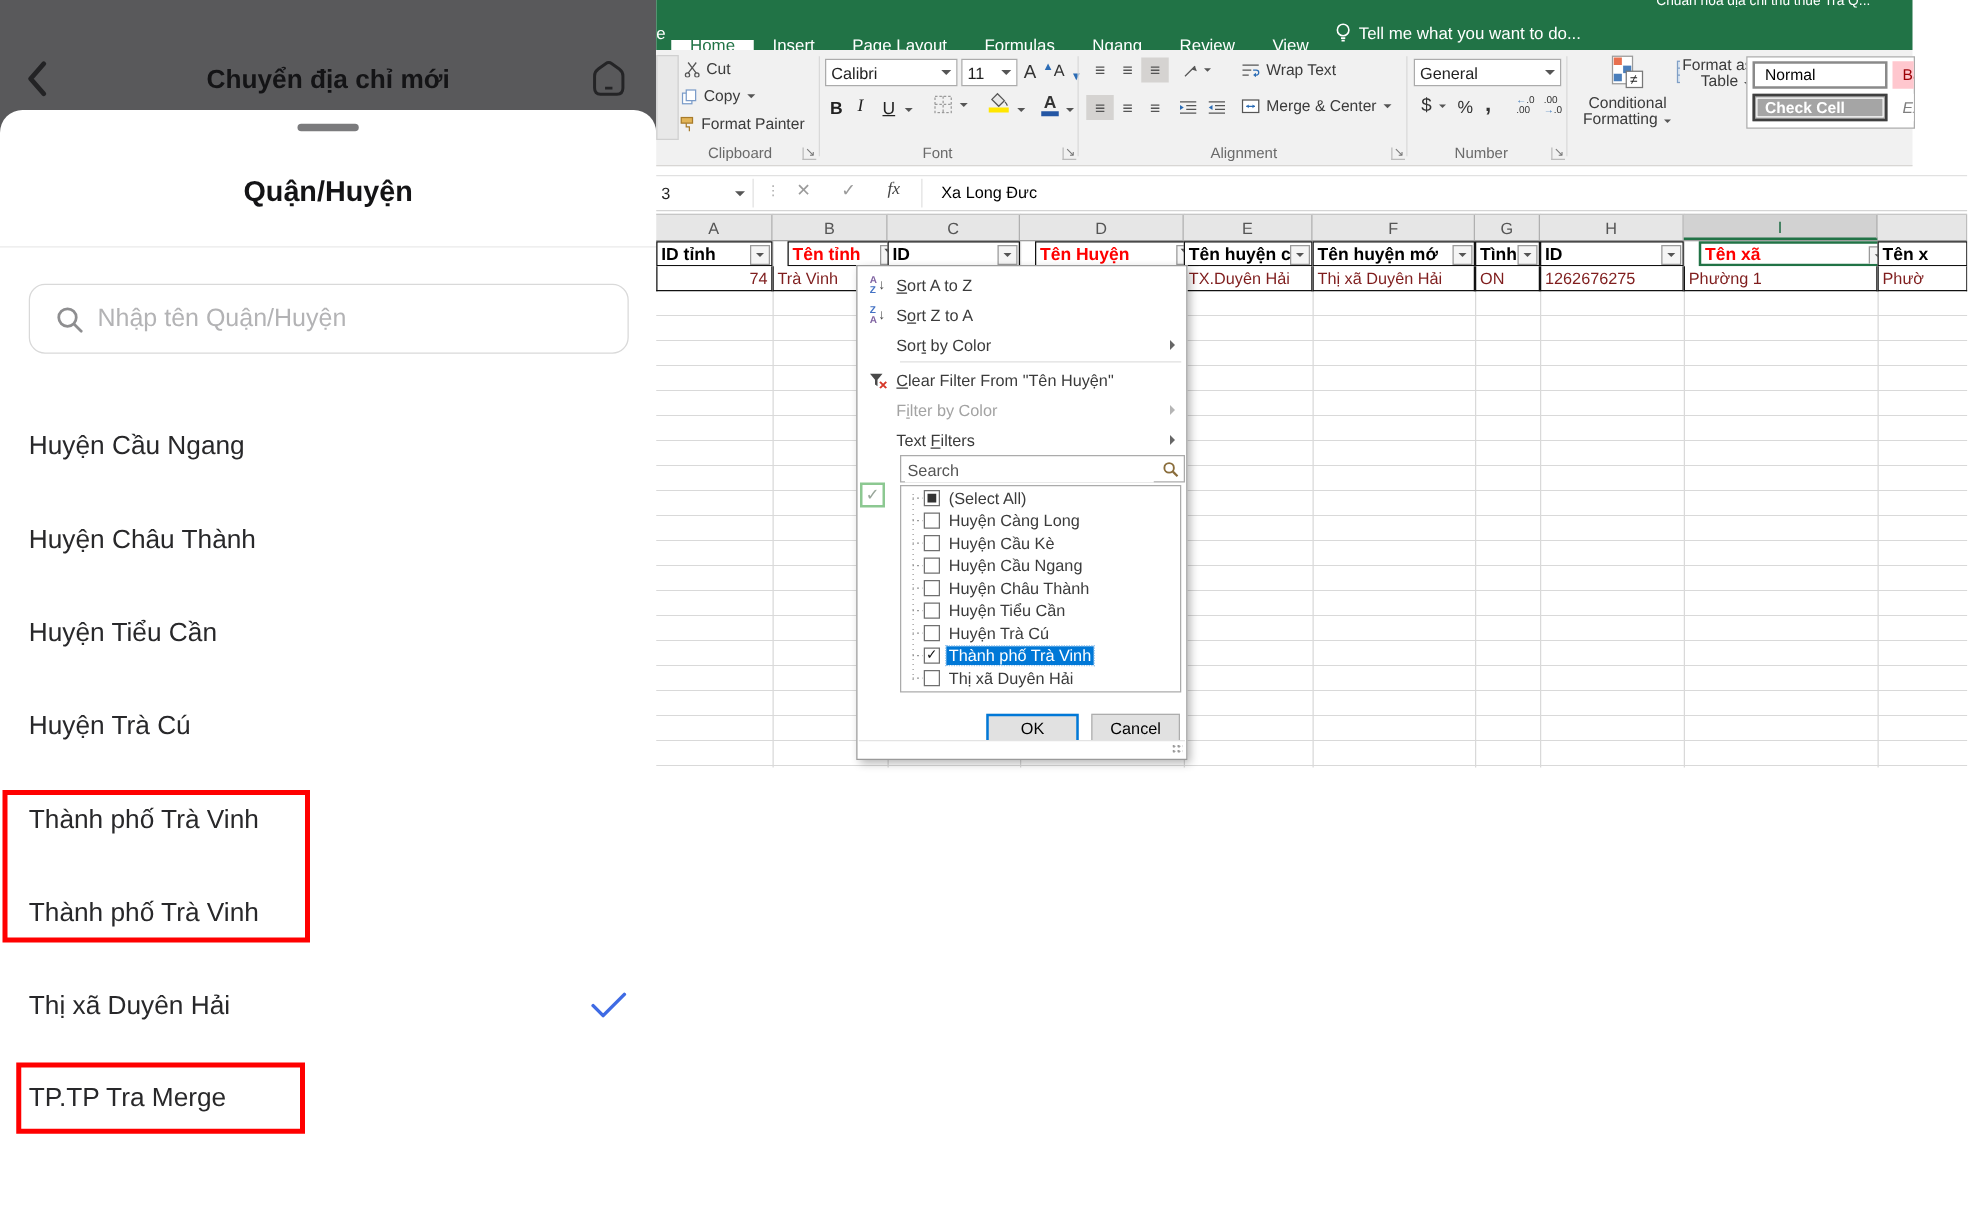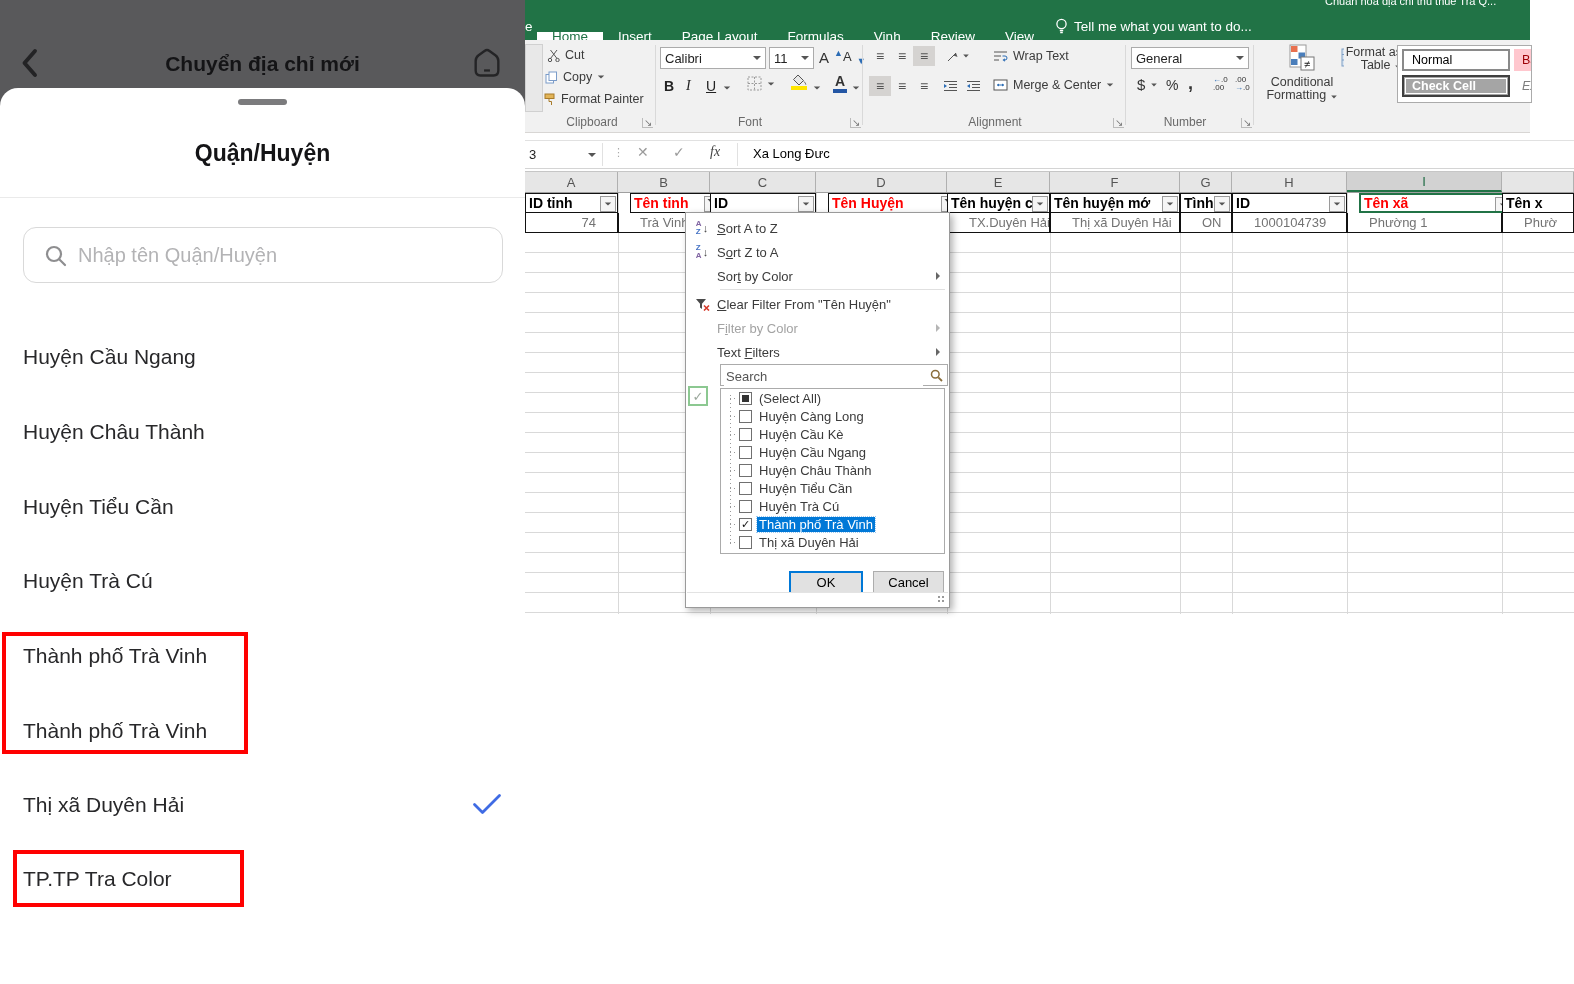--- a/index.html
+++ b/index.html
@@ -70,21 +70,21 @@
   .lcell{position:absolute;top:0;height:20px;display:flex;align-items:center;justify-content:center;font-size:13px;color:#555;border-right:1px solid #b0b0b0;box-sizing:border-box;}
   .lcell.sel{background:#d2d2d2;color:#1d6b43;border-bottom:2px solid #217346;}
   .hrow{position:absolute;left:0;top:22px;height:20px;width:1049px;}
   .hcell{position:absolute;top:0;height:20px;background:#fff;border:1px solid #111;box-sizing:border-box;
          font-weight:700;font-size:14px;color:#000;display:flex;align-items:center;padding-left:3px;overflow:hidden;white-space:nowrap;}
   .hcell.red{color:#fe0000;margin-left:12px;}
   .hcell.sel{border:2px solid #217346;}
   .hbtn{position:absolute;right:1px;top:1.5px;width:16px;height:16px;background:#f5f5f5;border:1px solid #9a9a9a;box-sizing:border-box;display:flex;align-items:center;justify-content:center;}
   .drow{position:absolute;left:0;top:42px;height:20px;width:1049px;}
   .dcell{position:absolute;top:0;height:20px;background:#fff;border:1px solid #111;border-top:none;box-sizing:border-box;
-         font-size:13px;color:#737373;display:flex;align-items:center;padding:0 21px;overflow:hidden;white-space:nowrap;text-align:right;}
+         font-size:13px;color:#7f1d1d;display:flex;align-items:center;padding:0 3px;overflow:hidden;white-space:nowrap;text-align:right;}
   .dcell.num{justify-content:flex-end;}
   .gridlines{position:absolute;left:0;top:62px;width:1049px;height:381px;
      background:repeating-linear-gradient(to bottom,transparent 0 19px,#d9d9d9 19px 20px);}
   .vline{position:absolute;top:0;width:1px;height:443px;background:#d9d9d9;}
   
   .fpop{position:absolute;left:160px;top:212px;width:265px;height:396px;background:#fff;border:1px solid #9a9a9a;
         box-shadow:3px 3px 7px rgba(0,0,0,.3);box-sizing:border-box;font-size:13px;color:#3b3b3b;}
   .mitem{position:absolute;left:1px;right:1px;height:24px;display:flex;align-items:center;}
   .mico{width:30px;display:flex;justify-content:center;align-items:center;flex:none;}
   .mlab{flex:1;white-space:nowrap;overflow:hidden;}
@@ -170,39 +170,39 @@
           <div class="district" style="top: 619px;">
             <span class="lbl">Thành phố Trà Vinh</span>
           </div>
           <div class="district" style="top: 693px;">
             <span class="lbl">Thị xã Duyên Hải</span>
             <span class="chk"><svg width="30" height="22" viewBox="0 0 30 22">
                 <path d="M2.5 11.5l8 8L27.5 2.5" fill="none" stroke="#3f6be4" stroke-width="2.8" stroke-linecap="round" stroke-linejoin="round"></path>
               </svg></span>
           </div>
           <div class="district" style="top: 767px;">
-            <span class="lbl">TP.TP Tra Color</span>
+            <span class="lbl">TP.TP Tra Merge</span>
           </div>
         </div>
       <div class="red-box" id="redbox1" style="left: 2px; top: 544px; width: 246px; height: 122px; border-color: rgb(255, 0, 0);"></div>
       <div class="red-box" id="redbox2" style="left: 13px; top: 762px; width: 231px; height: 57px; border-color: rgb(255, 0, 0);"></div>
     </div>
   </section>
 
   <section id="excel">
     <div class="xl-green">
       <div class="xl-title">Chuẩn hóa địa chỉ thu thuế Tra Q...</div>
     </div>
     <div class="tabs">
       <span class="filetab-partial">e</span>
     <span class="tab active">Home</span>
         <span class="tab">Insert</span>
         <span class="tab">Page Layout</span>
         <span class="tab">Formulas</span>
-        <span class="tab">Vinh</span>
+        <span class="tab">Ngang</span>
         <span class="tab">Review</span>
         <span class="tab">View</span>
         <span class="tellme">
           <svg width="13" height="17" viewBox="0 0 13 17">
             <circle cx="6.5" cy="6" r="4.6" fill="none" stroke="#fff" stroke-width="1.3"></circle>
             <path d="M4.8 12.5h3.4M5.2 14.5h2.6" stroke="#fff" stroke-width="1.3"></path>
           </svg>
           <span>Tell me what you want to do...</span>
         </span>
       </div>
@@ -480,21 +480,21 @@
           </div>
         </div>
       <div class="drow" id="data-row">
           <div class="dcell num" style="left: 0px; width: 93px;">74</div>
           <div class="dcell" style="left: 93px; width: 92px;">Trà Vinh</div>
           <div class="dcell" style="left: 185px; width: 106px;"></div>
           <div class="dcell" style="left: 291px; width: 131px;"></div>
           <div class="dcell" style="left: 422px; width: 103px;">TX.Duyên Hải</div>
           <div class="dcell" style="left: 525px; width: 130px;">Thị xã Duyên Hải</div>
           <div class="dcell" style="left: 655px; width: 52px;">ON</div>
-          <div class="dcell" style="left: 707px; width: 115px;">1000104739</div>
+          <div class="dcell" style="left: 707px; width: 115px;">1262676275</div>
           <div class="dcell" style="left: 822px; width: 155px;">Phường 1</div>
           <div class="dcell" style="left: 977px; width: 72px;">Phườ</div>
         </div>
     </div>
 
     <div class="fpop">
       <div id="fmenu">
           <div class="mitem" style="top: 3px;">
             <span class="mico">
               <span class="sortico">

